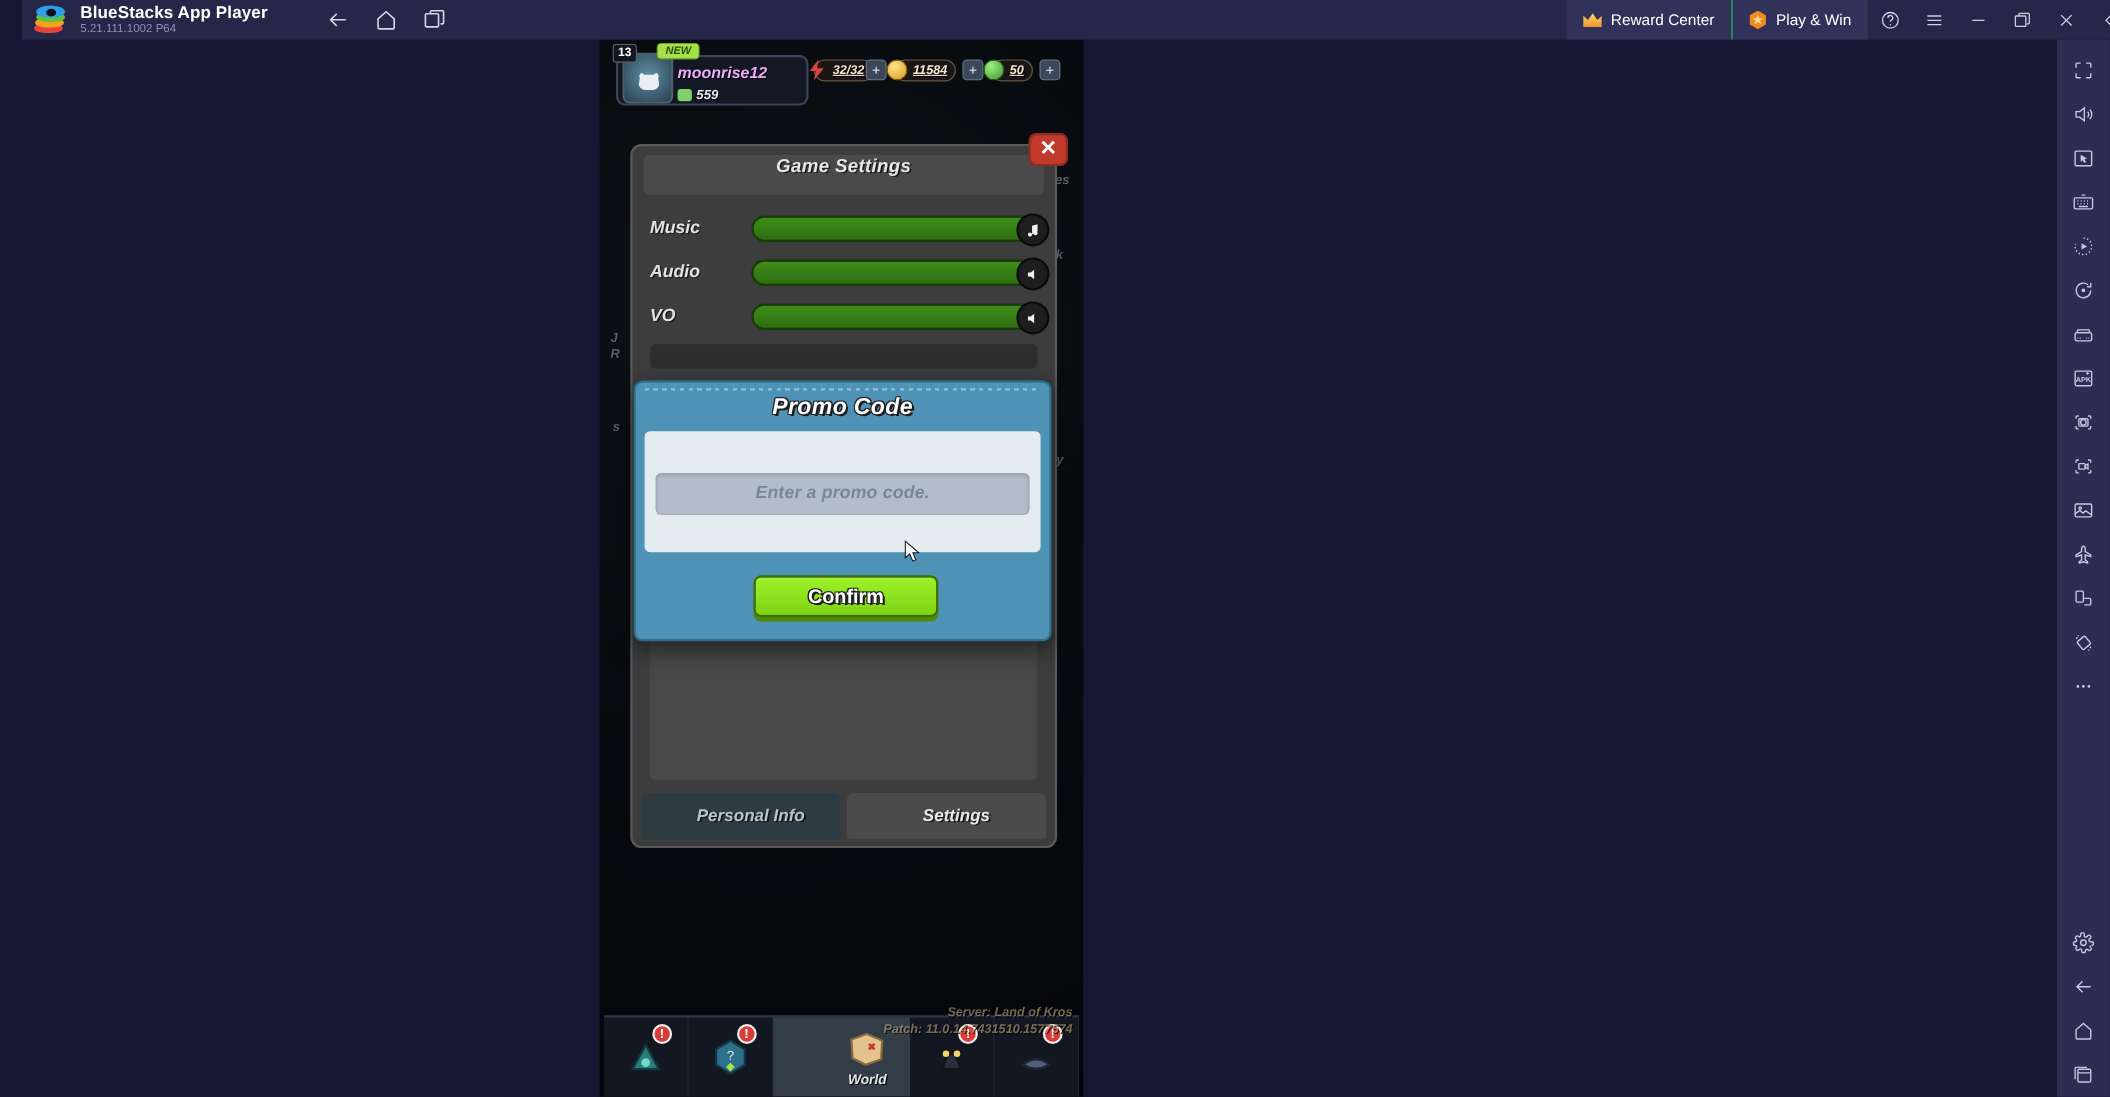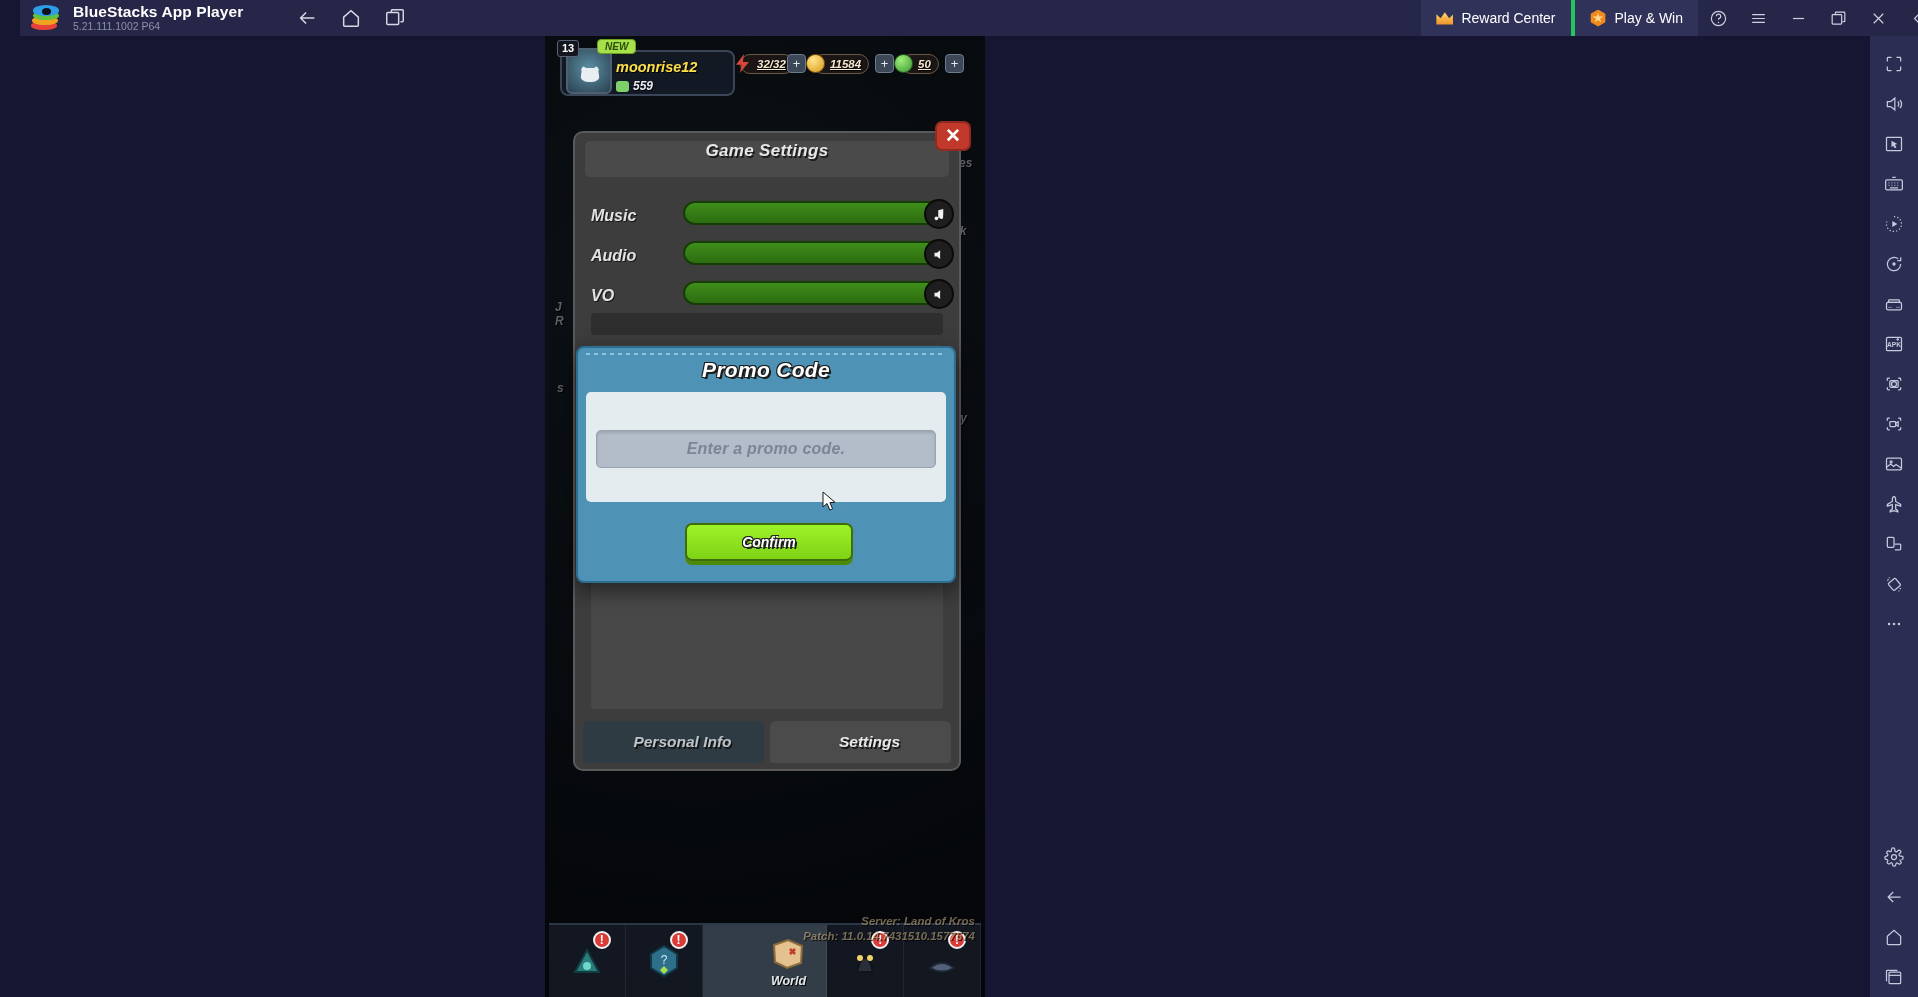--- a/index.html
+++ b/index.html
@@ -44,21 +44,21 @@
   }
   .navbtn svg { stroke: #d7d8e6; fill: none; stroke-width: 1.6; }
 
   #tb-spacer { flex: 1 1 auto; }
 
   .tb-pill {
     height: 36px; display: flex; align-items: center; gap: 8px;
     padding: 0 15px; background: #30325a; cursor: pointer; color: #fff;
     font-size: 14px; white-space: nowrap;
   }
-  .tb-pill + .tb-pill { border-left: 4px solid #22c55e; }
+  .tb-pill + .tb-pill { border-left: 1px solid #22c55e; }
 
   .crown {
     width: 17px; height: 13px; flex: none;
     background: linear-gradient(#ffd466, #f0922a);
     clip-path: polygon(0% 100%,0% 22%,25% 52%,50% 5%,75% 52%,100% 22%,100% 100%);
   }
   .hexstar {
     width: 17px; height: 17px; flex: none; position: relative;
     background: #f08a1e;
     clip-path: polygon(50% 0%,93% 25%,93% 75%,50% 100%,7% 75%,7% 25%);
@@ -136,21 +136,21 @@
     border-radius: 3px; z-index: 3;
   }
   #new-badge {
     position: absolute; left: 42px; top: -5px;
     background: #a6e04b; color: #2d4b08;
     font-size: 10px; font-weight: bold; font-style: italic;
     padding: 1px 7px; border-radius: 4px; border: 1px solid #6ea020; z-index: 3;
   }
   #player-name {
     position: absolute; left: 54px; top: 7px;
-    color: #fde047; font-size: 14.5px; font-style: italic; font-weight: bold;
+    color: #f0abfc; font-size: 14.5px; font-style: italic; font-weight: bold;
     text-shadow: 1px 1px 0 #000;
     text-align: center;
   }
   #coin-row { position: absolute; left: 54px; top: 27px; display: flex; align-items: center; gap: 4px;}
   .mini-coin { width: 13px; height: 11px; background: #7fd06b; border-radius: 3px; }
   #coin-row span { color: #e6e9ef; font-size: 12px; font-style: italic; font-weight: bold; text-shadow: 1px 1px 0 #000;}
 
   .res {
     position: absolute; top: 10px; height: 20px;
     display: flex; align-items: center;
@@ -194,21 +194,21 @@
     position: absolute; left: 10px; top: 8px; right: 10px; height: 36px;
     background: #4a4a4a; border-radius: 5px;
     display: flex; align-items: flex-start; justify-content: center;
   }
   #panel-header span {
     color: #e7e7e7; font-size: 17px; font-style: italic; font-weight: bold;
     letter-spacing: .3px; text-shadow: 1.5px 1.5px 0 #1a1a1a;
   }
   .slider-row {
     position: absolute; left: 16px; right: 16px; height: 34px;
-    display: flex; align-items: flex-end;
+    display: flex; align-items: center;
   }
   .slider-row .lbl {
     width: 92px; color: #e3e3e3; font-size: 16px; font-style: italic; font-weight: bold;
     text-shadow: 1px 1px 0 #161616;
   }
   .track {
     flex: 1 1 auto; height: 24px; border-radius: 12px;
     background: linear-gradient(#3f8e1b, #2c6d10);
     border: 2px solid #173d06; position: relative;
   }
@@ -326,21 +326,21 @@
     position: absolute; left: 107px; top: 175px;
     width: 168px; height: 38px;
     background: linear-gradient(#9ef229, #7fd215);
     border: 2px solid #3f6d07;
     border-radius: 7px;
     box-shadow: 0 4px 0 #4e8a09;
     display: flex; align-items: center; justify-content: center;
     cursor: pointer;
   }
   #confirm-btn span {
-    color: #ffffff; font-size: 14px; font-weight: bold; font-style: italic;
+    color: #ffffff; font-size: 18px; font-weight: bold; 
     text-shadow: 2px 2px 0 #1d1d1d, -1px -1px 0 #1d1d1d, 1px -1px 0 #1d1d1d, -1px 1px 0 #1d1d1d;
   }
 
   
   #cursor { position: absolute; left: 822px; top: 455px; z-index: 60; pointer-events: none; }
 </style>
 </head>
 <body>
 
 <div id="titlebar">

